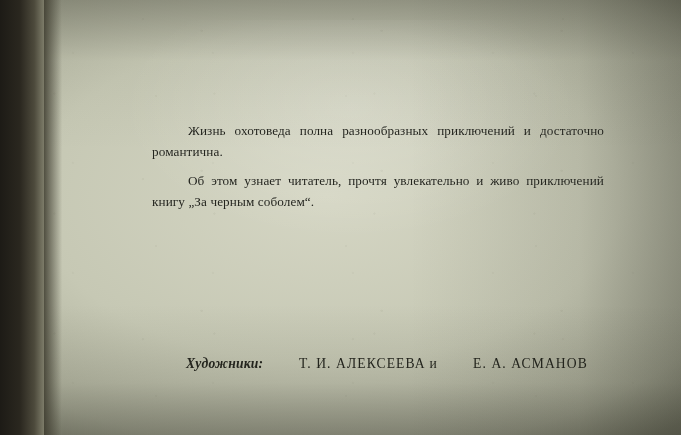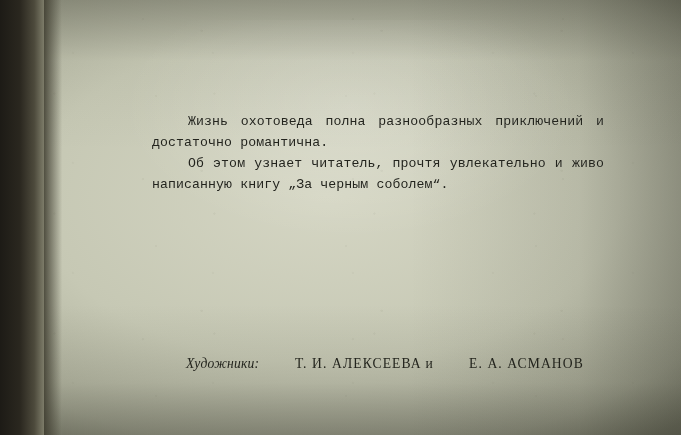--- a/index.html
+++ b/index.html
@@ -60,45 +60,44 @@
   .text-block {
     position: absolute;
     left: 152px;
     top: 112px;
     width: 452px;
     z-index: 6;
     color: #20211c;
   }
 
   p.para {
-    margin: 0 0 2px 0;
+    margin: 9px 0 2px 0;
     font-size: 13.2px;
     line-height: 20.5px;
     text-align: justify;
     text-indent: 36px;
     color: #23241d;
     letter-spacing: 0.1px;
     text-shadow: 0 0 1px rgba(255,255,255,0.25);
-    font-family: Liberation Mono, monospace;
   }
   p.para.tight { margin-bottom: 1px; }
 
   .artists {
     position: absolute;
     left: 186px;
     top: 356px;
     z-index: 6;
     font-size: 13.6px;
     color: #23241d;
     letter-spacing: 0.4px;
     white-space: nowrap;
   }
   .artists .lbl {
     font-style: italic;
-    font-weight: normal;
+    font-weight: bold;
     letter-spacing: 0.2px;
   }
   .artists .nm {
     letter-spacing: 1.1px;
     margin-left: 32px;
   }
   .artists .conj {
     letter-spacing: 0.4px;
   }
 
@@ -125,21 +124,21 @@
 
   <div class="paper"></div>
   <div class="speckle"></div>
   <div class="glare"></div>
 
   <div class="spine"></div>
   <div class="spine-edge"></div>
 
   <div class="text-block">
     <p class="para tight">Жизнь охотоведа полна разнообразных приключений и достаточно романтична.</p>
-    <p class="para">Об этом узнает читатель, прочтя увлекательно и живо написанную книгу „За черным соболем“.</p>
+    <p class="para">Об этом узнает читатель, прочтя увлекательно и живо приключений книгу „За черным соболем“.</p>
   </div>
 
   <div class="artists">
     <span class="lbl">Художники:</span>
     <span class="nm">Т. И. АЛЕКСЕЕВА</span>
     <span class="conj">и</span>
     <span class="nm">Е. А. АСМАНОВ</span>
   </div>
 
   <div class="vignette"></div>

